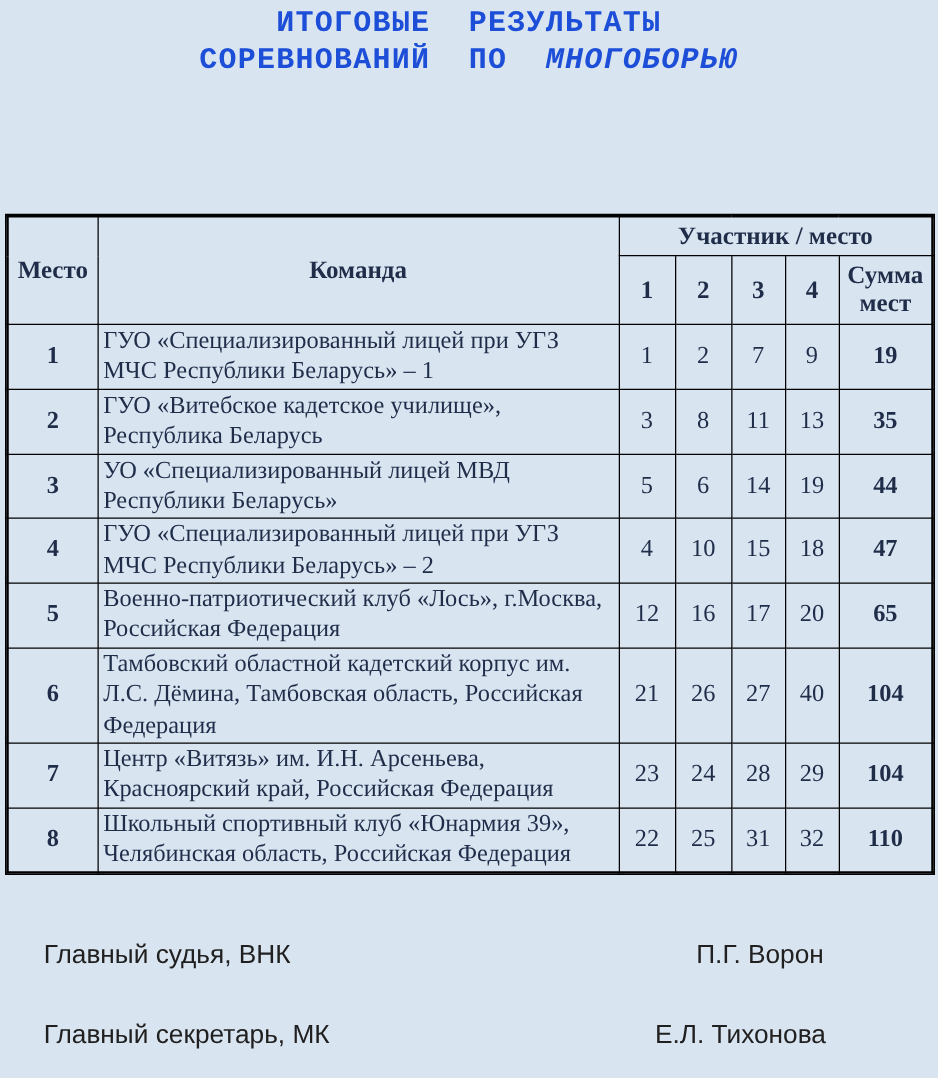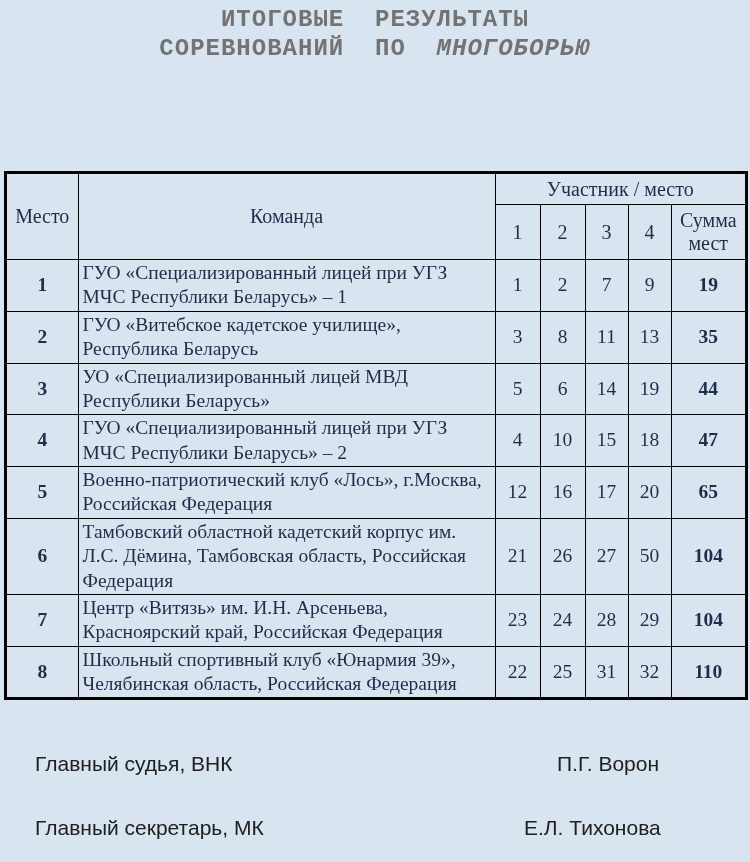--- a/index.html
+++ b/index.html
@@ -19,41 +19,41 @@
   }
   
   .title {
     padding-top: 5px;
     text-align: center;
     font-family: "Liberation Mono", monospace;
     font-weight: bold;
     font-size: 24px;
     line-height: 29px;
     letter-spacing: 1px;
-    color: #737373;
+    color: #1d4ed8;
   }
   .title-line { white-space: pre; }
   .it { font-style: italic; }
   
   table.results {
     position: absolute;
     left: 5px;
     top: 172px;
     width: 740px;
     border-collapse: collapse;
     table-layout: fixed;
     color: #1f2d49;
   }
   table.results th, table.results td {
     border: 1px solid #000;
     background: #d9e4f1;
   }
   table.results { border: 2px solid #000; outline: 1px solid #000; }
   table.results thead th {
-    font-weight: normal;
+    font-weight: bold;
     font-size: 20px;
     text-align: center;
     vertical-align: middle;
     line-height: 1.15;
     padding: 2px 2px;
   }
   .group-h { height: 26px; }
   .sub-h   { height: 50px; }
   table.results td {
     font-size: 19.5px;
@@ -159,21 +159,21 @@
           <td class="num">17</td>
           <td class="num">20</td>
           <td class="sum">65</td>
         </tr>
         <tr>
           <td class="place">6</td>
           <td class="team">Тамбовский областной кадетский корпус им. Л.С. Дёмина, Тамбовская область, Российская Федерация</td>
           <td class="num">21</td>
           <td class="num">26</td>
           <td class="num">27</td>
-          <td class="num">50</td>
+          <td class="num">40</td>
           <td class="sum">104</td>
         </tr>
         <tr>
           <td class="place">7</td>
           <td class="team">Центр «Витязь» им. И.Н. Арсеньева, Красноярский край, Российская Федерация</td>
           <td class="num">23</td>
           <td class="num">24</td>
           <td class="num">28</td>
           <td class="num">29</td>
           <td class="sum">104</td>

